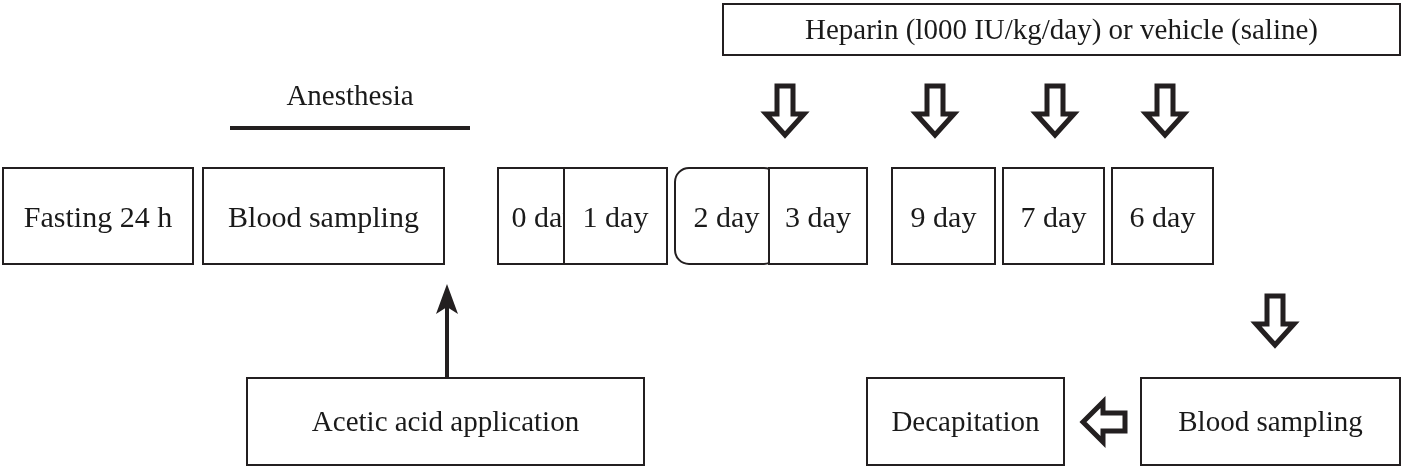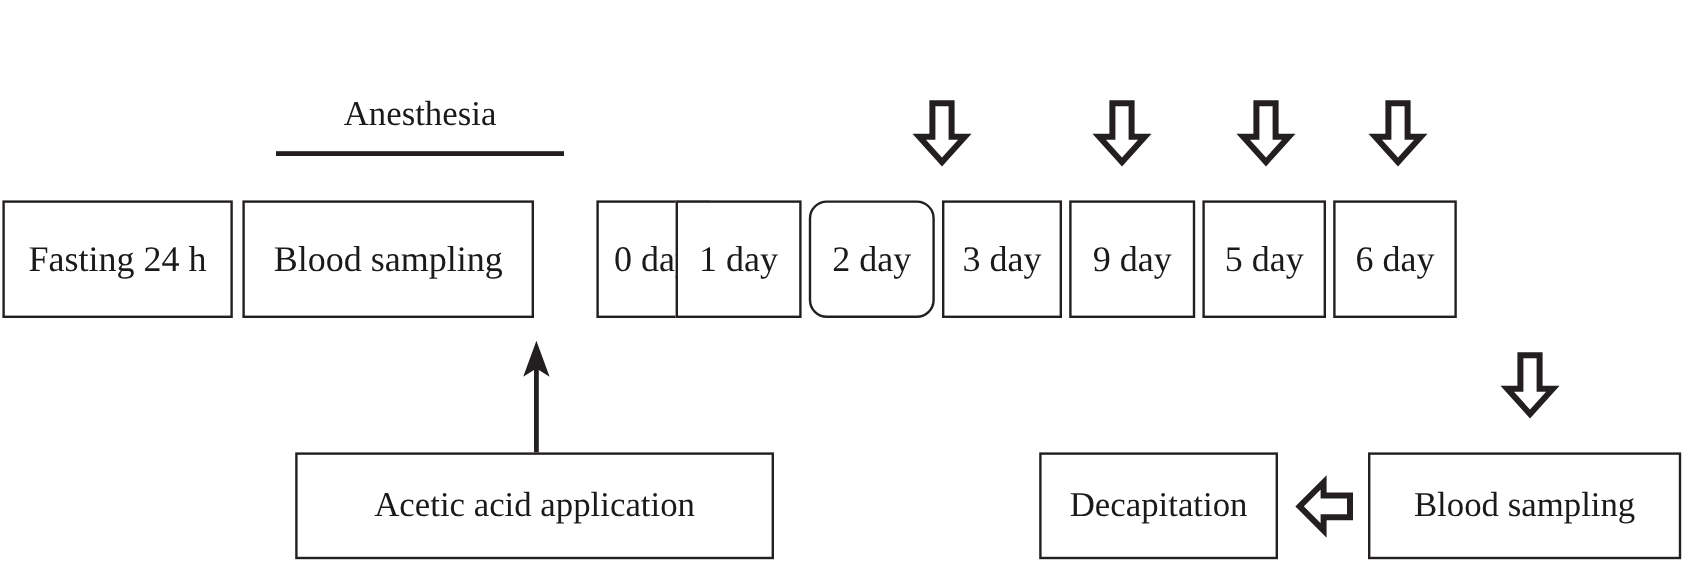--- a/index.html
+++ b/index.html
@@ -69,21 +69,21 @@
   .timeline-box {
     top: 167px;
     height: 98px;
     font-size: 30px;
   }
   #box-fasting   { left: 2px;    width: 192px; align-items: center; }
   #box-blood-1   { left: 202px;  width: 243px; }
   #box-day-0     { left: 460px;  width: 95px; margin-left: 37px; }
   #box-day-1     { left: 563px;  width: 105px; }
   #box-day-2     { left: 674px;  width: 105px; border-radius: 15px; }
-  #box-day-3     { left: 785px;  width: 100px; }
+  #box-day-3     { left: 768px;  width: 100px; }
   #box-day-4     { left: 891px;  width: 105px; }
   #box-day-5     { left: 1002px; width: 103px; }
   #box-day-6     { left: 1111px; width: 103px; }
   #box-day-7     { left: 1220px; width: 107px; }
 
   
   #box-acetic {
     left: 246px;
     top: 377px;
     width: 399px;
@@ -154,20 +154,23 @@
   }
   #arrow-acetic polygon {
     fill: #231f20;
   }
 </style>
 </head>
 <body>
 
 <div id="diagram">
 
+  <div class="box" id="heparin-box">
+    <span class="box-label">Heparin (l000 IU/kg/day) or vehicle (saline)</span>
+  </div>
 
   <div class="block-arrow arrow-dose" id="arrow-dose-1">
     <svg viewBox="0 0 44 55" width="44" height="55" aria-hidden="true">
       <polygon points="14,3 30,3 30,31 41,31 22,52 3,31 14,31"></polygon>
     </svg>
   </div>
   <div class="block-arrow arrow-dose" id="arrow-dose-2">
     <svg viewBox="0 0 44 55" width="44" height="55" aria-hidden="true">
       <polygon points="14,3 30,3 30,31 41,31 22,52 3,31 14,31"></polygon>
     </svg>
@@ -201,21 +204,21 @@
   <div class="box timeline-box" id="box-day-2">
     <span class="box-label">2 day</span>
   </div>
   <div class="box timeline-box" id="box-day-3">
     <span class="box-label">3 day</span>
   </div>
   <div class="box timeline-box" id="box-day-4">
     <span class="box-label">9 day</span>
   </div>
   <div class="box timeline-box" id="box-day-5">
-    <span class="box-label">5 day</span>
+    <span class="box-label">7 day</span>
   </div>
   <div class="box timeline-box" id="box-day-6">
     <span class="box-label">6 day</span>
   </div>
 
   <div id="arrow-acetic">
     <svg viewBox="0 0 32 96" width="32" height="96" aria-hidden="true">
       <line x1="16" y1="96" x2="16" y2="22"></line>
       <polygon points="16,1 27,31 16,24 5,31"></polygon>
     </svg>

